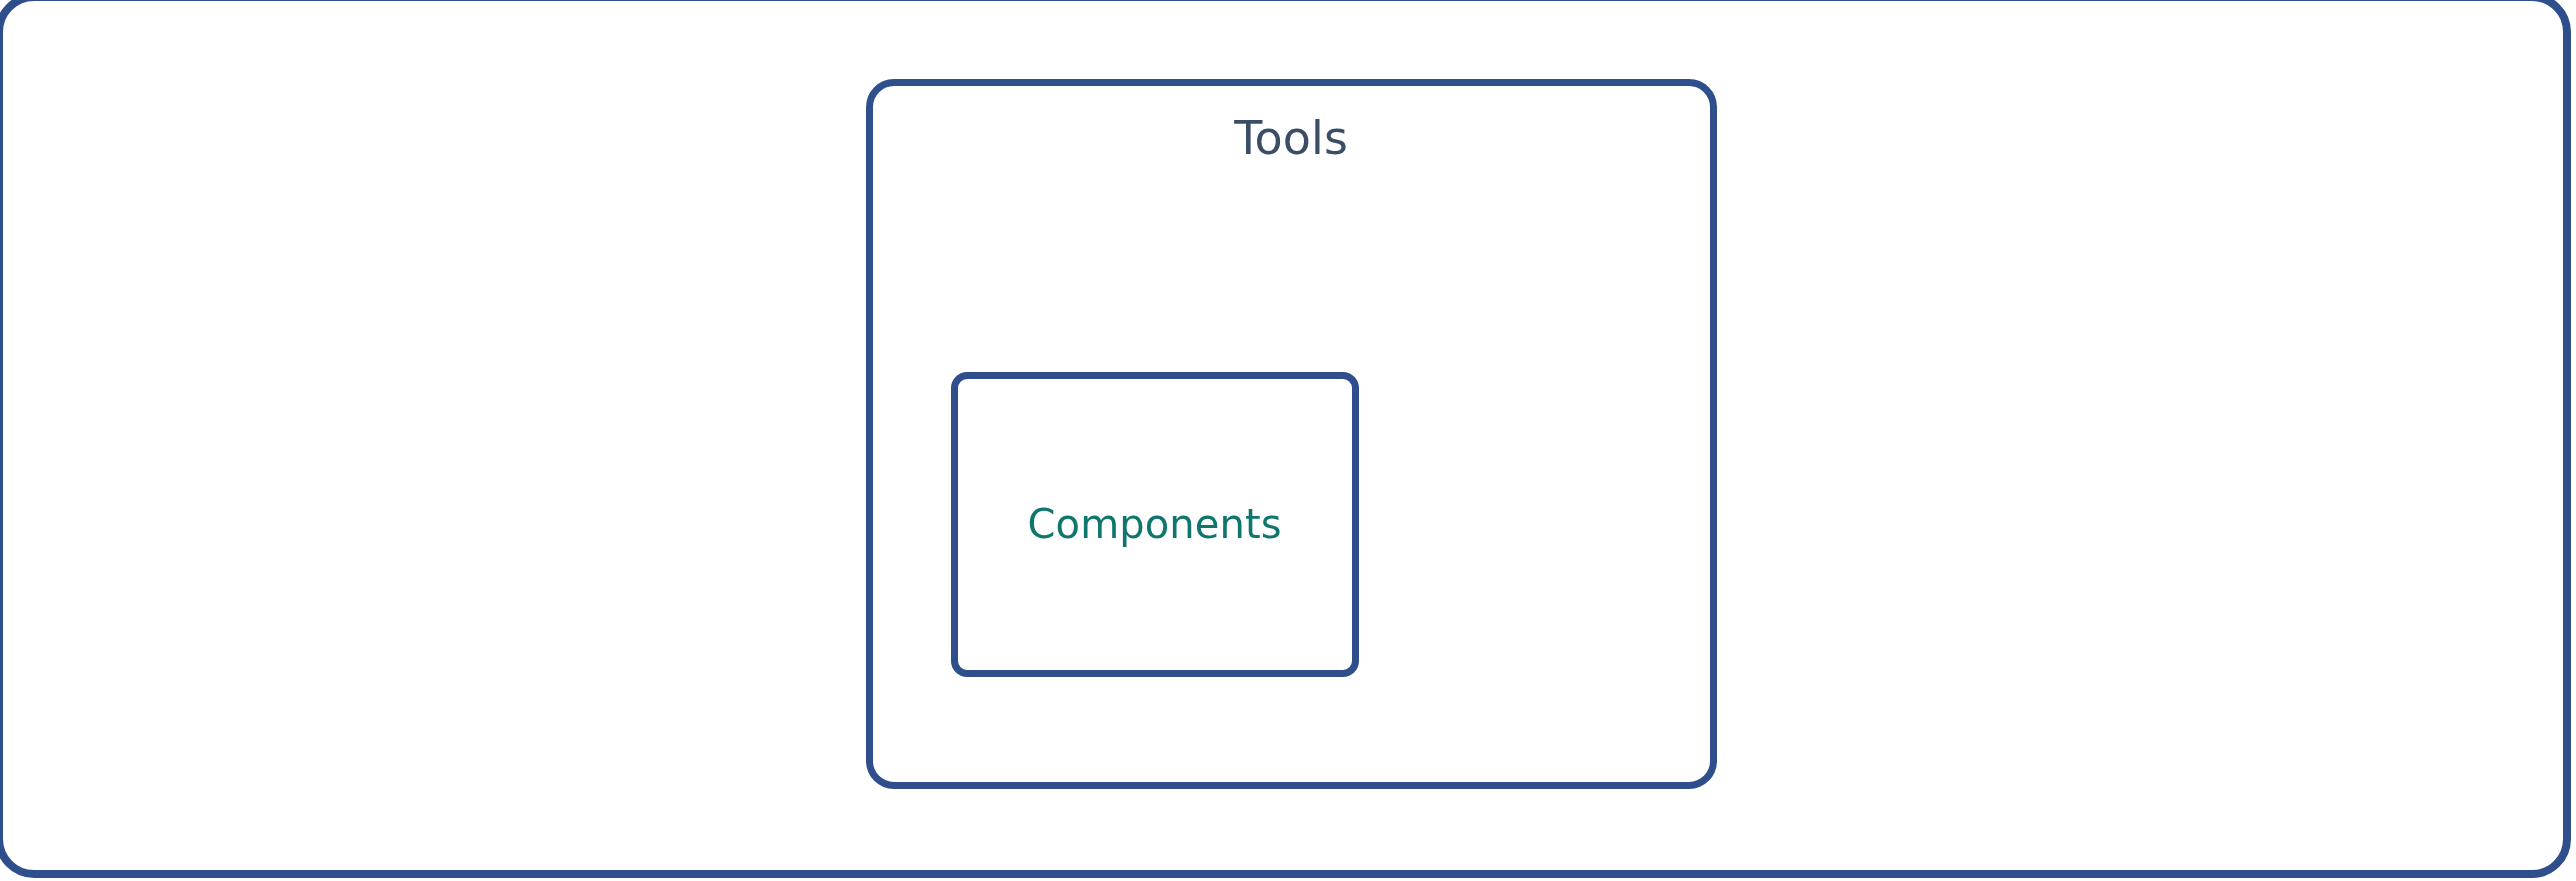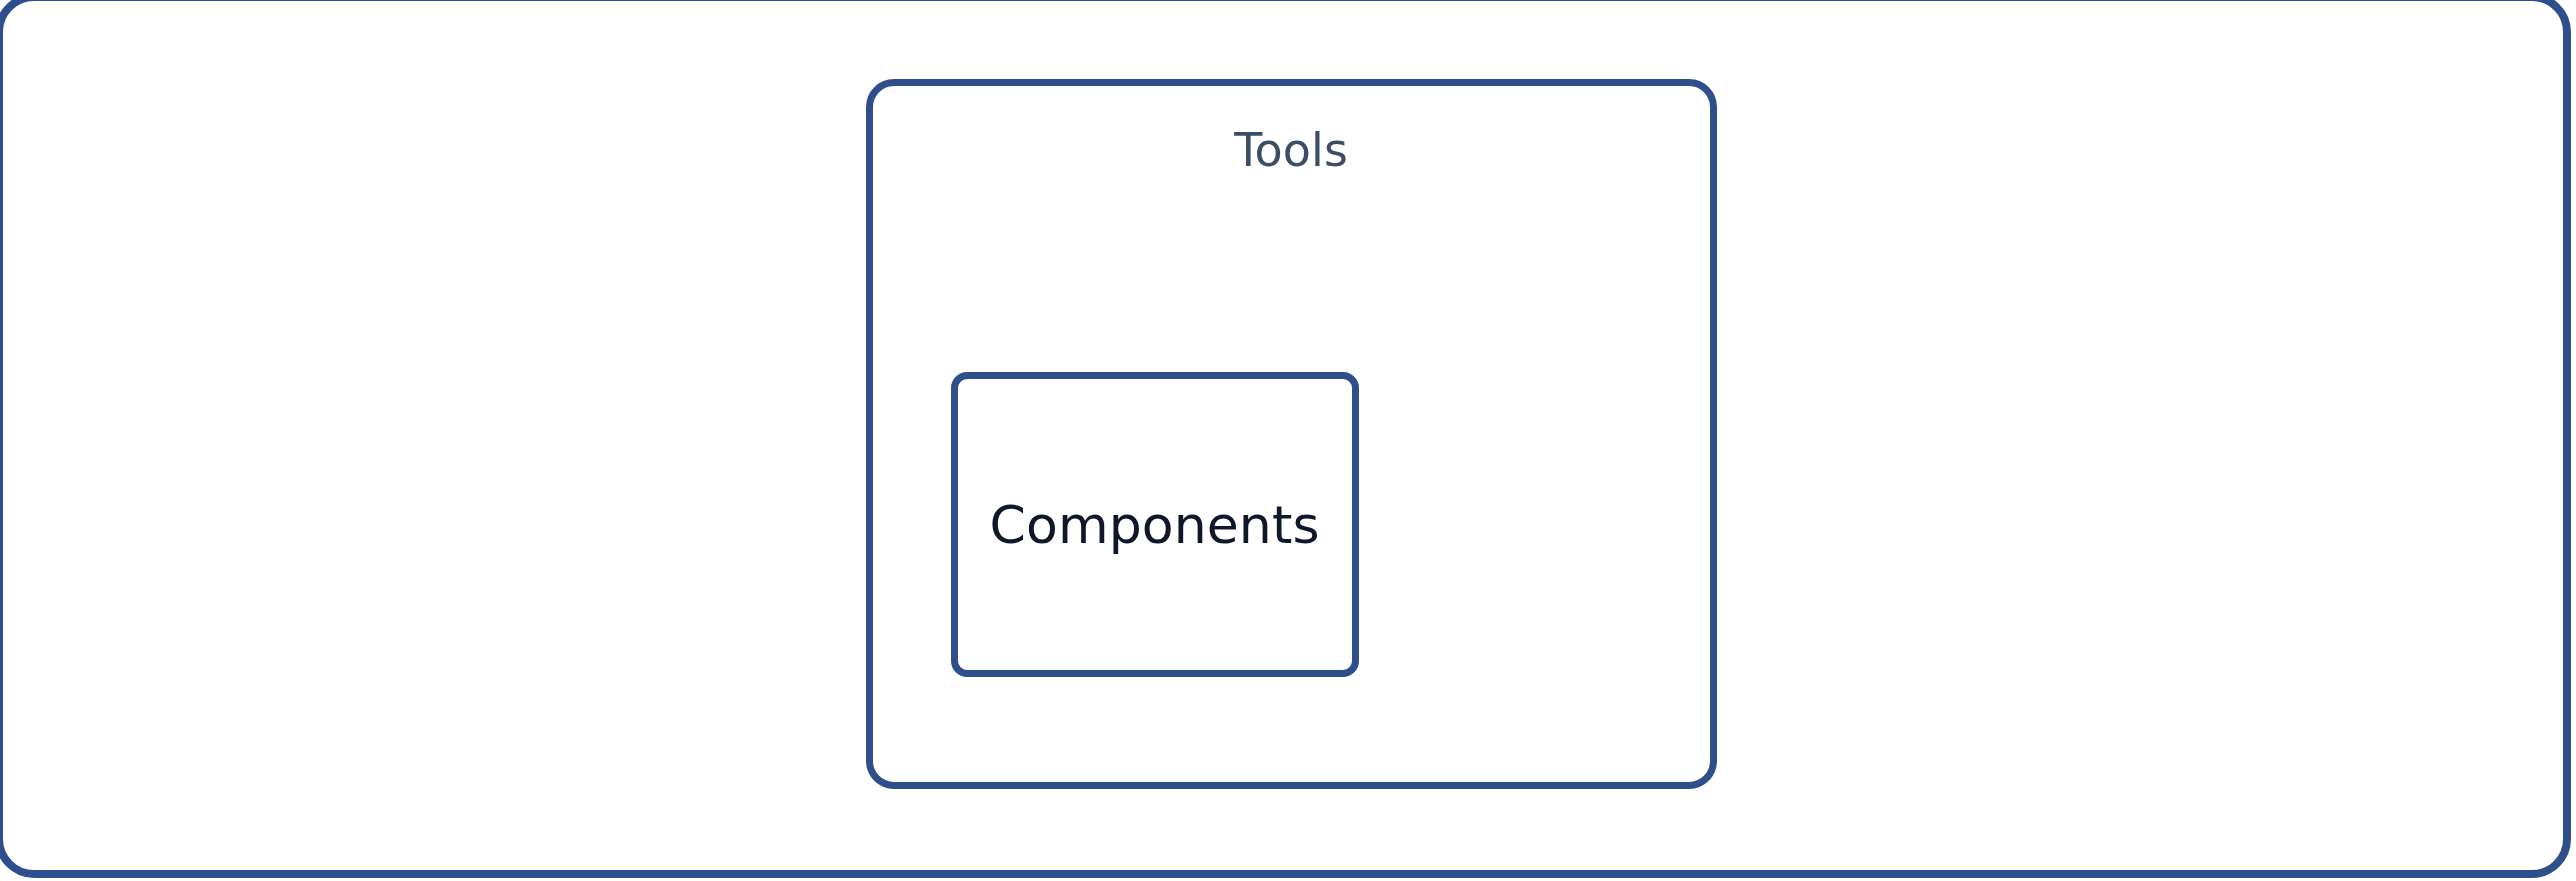--- a/index.html
+++ b/index.html
@@ -44,21 +44,21 @@
     border-radius: 28px;
     background: #ffffff;
   }
 
   .tools-title {
     position: absolute;
     left: 0;
     top: 0;
     width: 100%;
     text-align: center;
-    margin-top: 40px;
+    margin-top: 28px;
     font-size: 46px;
     line-height: 1.08;
     color: #3C4E66;
     letter-spacing: 0.1px;
     white-space: nowrap;
   }
 
   
   .inner-row {
     position: absolute;
@@ -87,23 +87,23 @@
   }
 
   .node-jobs {
     left: 549px;
     top: 288px;
     width: 228px;
     height: 302px;
   }
 
   .node-label {
-    font-size: 52px;
+    font-size: 40px;
     line-height: 1.08;
-    color: #0f172a;
+    color: #0f766e;
     letter-spacing: 0.1px;
     white-space: nowrap;
     text-align: right;
   }
 </style>
 </head>
 <body>
 
 <div id="canvas">
 

